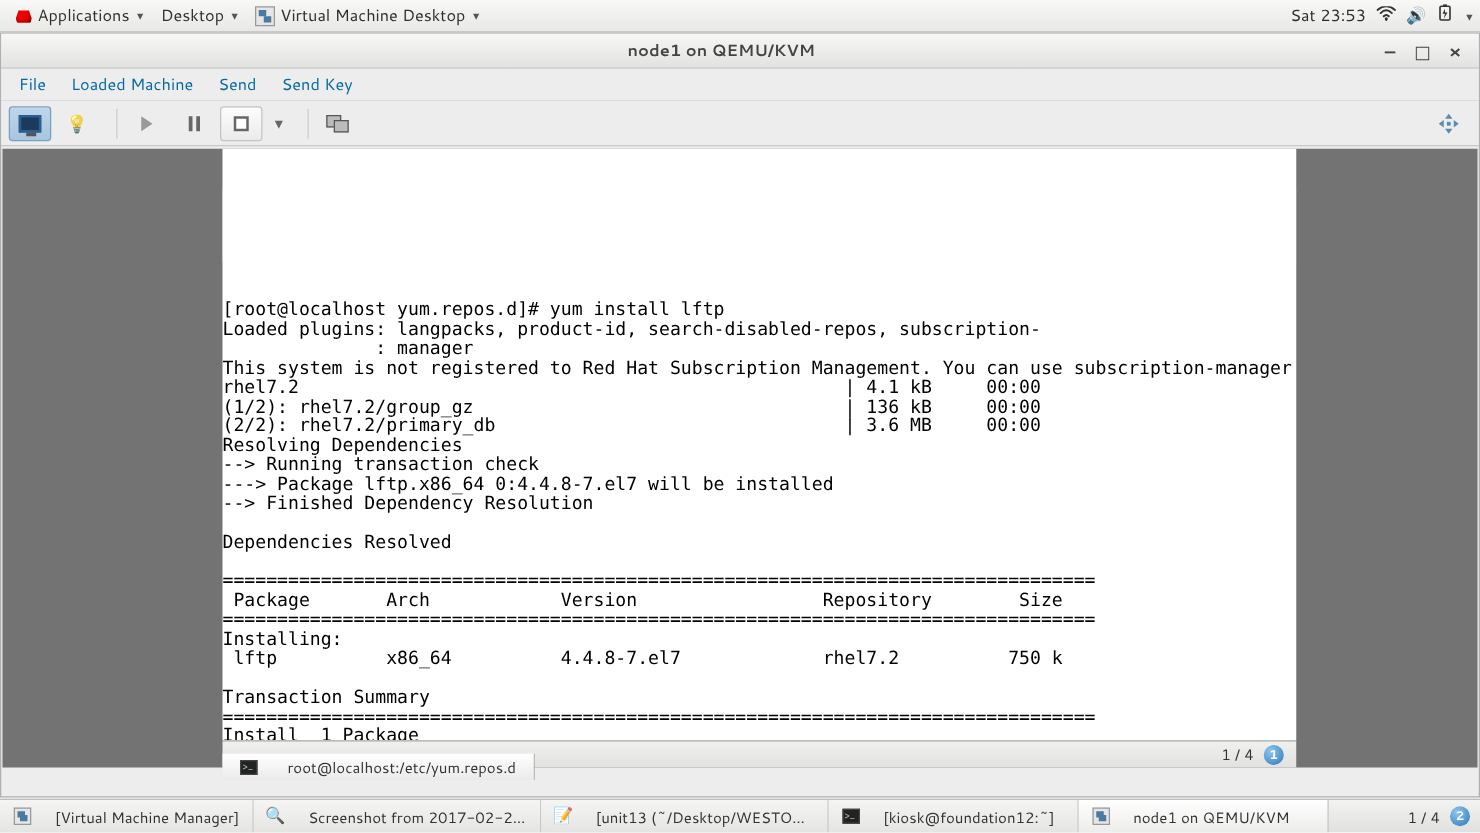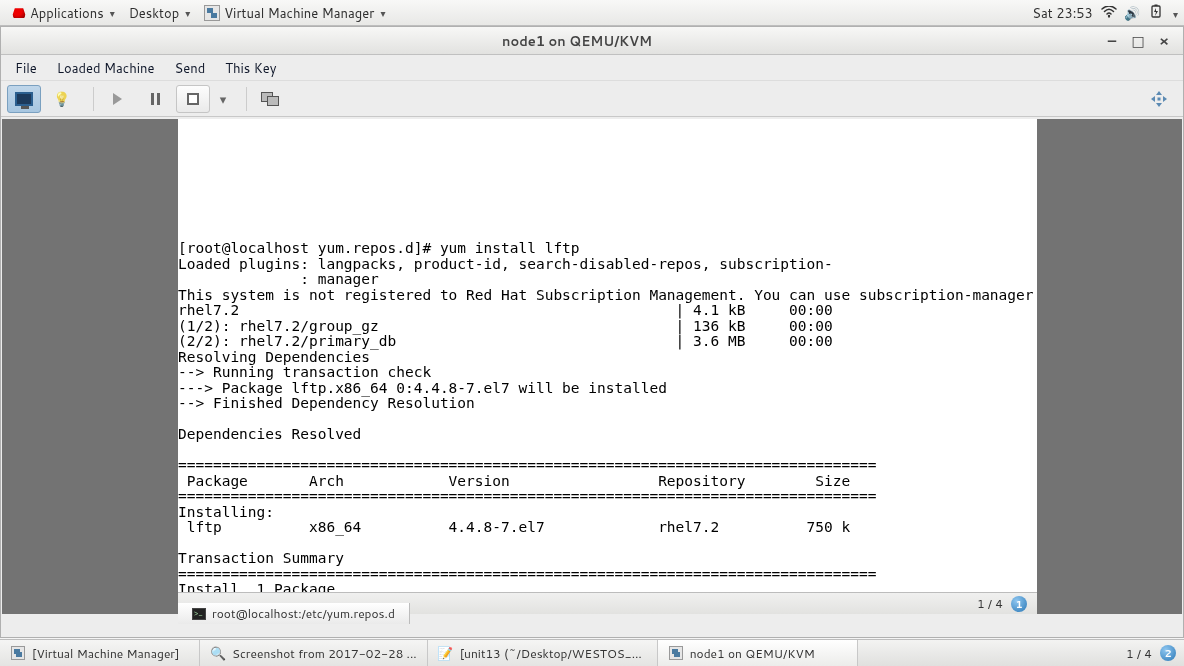--- a/index.html
+++ b/index.html
@@ -57,21 +57,21 @@
   .win-btn { width: 14px; height: 14px; display:flex; align-items:center; justify-content:center; color:#444; cursor:pointer; font-size:14px; font-weight:bold; }
   
   .menubar {
     height: 26px;
     background: #ededed;
     display: flex; align-items: center;
     padding: 0 6px;
     gap: 4px;
     border-bottom: 1px solid #ddd;
     font-size: 13px;
-    color: #0f172a;
+    color: #0369a1;
   }
   .menubar .menu { padding: 3px 8px; cursor:pointer; }
   
   .toolbar {
     height: 36px;
     background: #ededed;
     border-bottom: 1px solid #c8c8c8;
     display: flex; align-items: center;
     padding: 0 6px;
     gap: 4px;
@@ -125,41 +125,41 @@
   .terminal-area .head-gap { height: 60px; background:#fff;}
   
   .guest-tabs {
     height:22px;
     background:linear-gradient(to bottom,#f0f0ef,#e2e2e0);
     border-top:1px solid #bcbcbc;
     display:flex; align-items:center;
     font-size:12px; color:#333;
   }
   .guest-tab {
-    display:flex; align-items:center; gap:6px;
+    display:flex; align-items:center; gap:24px;
     padding:0 14px; height:100%;
     border-right:1px solid #bcbcbc;
     background:linear-gradient(to bottom,#ffffff,#eaeaea);
     margin-top:20px;
   }
   .term-mini { width:14px;height:12px;background:#222;border:1px solid #444;position:relative;}
   .term-mini::before{content:">_"; color:#9c9; font-size:8px; position:absolute; left:1px; top:-2px;}
   .guest-right { margin-left:auto; display:flex; align-items:center; gap:8px; padding-right:10px;}
   .blue-badge { width:16px;height:16px;border-radius:50%;background:radial-gradient(circle at 35% 30%, #8ec6f0, #2b78b6); color:white; font-size:10px; font-weight:bold; display:flex;align-items:center;justify-content:center;}
 
   
   .host-taskbar {
     position:absolute; left:0; right:0; bottom:0; height:27px;
     background: linear-gradient(to bottom, #f3f3f2, #e0e0de);
     border-top:1px solid #bdbdbd;
     display:flex; align-items:center;
     font-size:12px; color:#333;
   }
   .task-btn {
-    display:flex; align-items:center; gap:6px;
+    display:flex; align-items:center; gap:18px;
     padding: 0 10px; height:100%;
     border-right:1px solid #c8c8c8;
     min-width: 200px; max-width: 230px;
     cursor:pointer;
     background:linear-gradient(to bottom,#f5f5f4,#e4e4e2);
   }
   .task-btn.active { background:linear-gradient(to bottom,#ffffff,#ececea); }
   .task-lbl { overflow:hidden; text-overflow:ellipsis; white-space:nowrap; }
   .mini-icon { width:16px; height:16px; display:flex; align-items:center; justify-content:center; font-size:13px;}
   .task-right { margin-left:auto; display:flex; align-items:center; gap:8px; padding-right:8px;}
@@ -171,21 +171,21 @@
   <div class="left">
     <div class="panel-item dropdown-arrow">
       <span class="redhat-logo"></span>
       <span>Applications</span>
     </div>
     <div class="panel-item dropdown-arrow">
       <span>Desktop</span>
     </div>
     <div class="panel-item dropdown-arrow">
       <span class="vmm-icon"></span>
-      <span>Virtual Machine Manager</span>
+      <span>Virtual Machine Desktop</span>
     </div>
   </div>
   <div class="right">
     <span>Sat 23:53</span>
     <span class="tray-icon">
       <svg width="16" height="12" viewBox="0 0 16 12">
           <path d="M8 11 L8 11 M1 3 Q8 -3 15 3 M3.5 5.5 Q8 1 12.5 5.5 M6 8 Q8 6 10 8" fill="none" stroke="#333" stroke-width="1.5" stroke-linecap="round"></path>
           <circle cx="8" cy="10" r="1.2" fill="#333"></circle>
         </svg>
     </span>
@@ -209,21 +209,21 @@
       <span class="win-btn">–</span>
       <span class="win-btn">□</span>
       <span class="win-btn">×</span>
     </div>
   </div>
 
   <div class="menubar">
     <div class="menu">File</div>
     <div class="menu">Loaded Machine</div>
     <div class="menu">Send</div>
-    <div class="menu">This Key</div>
+    <div class="menu">Send Key</div>
   </div>
 
   <div class="toolbar">
     <div class="tb-group">
       <div class="tb-btn active">
           <span class="monitor-icon"></span>
         </div>
       <div class="tb-btn" style="border:none;background:none">
           <span class="bulb-icon"></span>
         </div>
@@ -316,20 +316,26 @@
     <span class="task-lbl">[Virtual Machine Manager]</span>
   </div>
   <div class="task-btn">
     <span class="mini-icon">🔍</span>
     <span class="task-lbl">Screenshot from 2017-02-28 ...</span>
   </div>
   <div class="task-btn">
     <span class="mini-icon">📝</span>
     <span class="task-lbl">[unit13 (~/Desktop/WESTOS_O...</span>
   </div>
+  <div class="task-btn">
+    <span class="mini-icon">
+        <span class="term-mini"></span>
+      </span>
+    <span class="task-lbl">[kiosk@foundation12:~]</span>
+  </div>
   <div class="task-btn active">
     <span class="mini-icon">
         <span class="vmm-icon" style="width:14px;height:14px"></span>
       </span>
     <span class="task-lbl">node1 on QEMU/KVM</span>
   </div>
   <div class="task-right">
     <span>1 / 4</span>
     <span class="blue-badge">2</span>
   </div>

